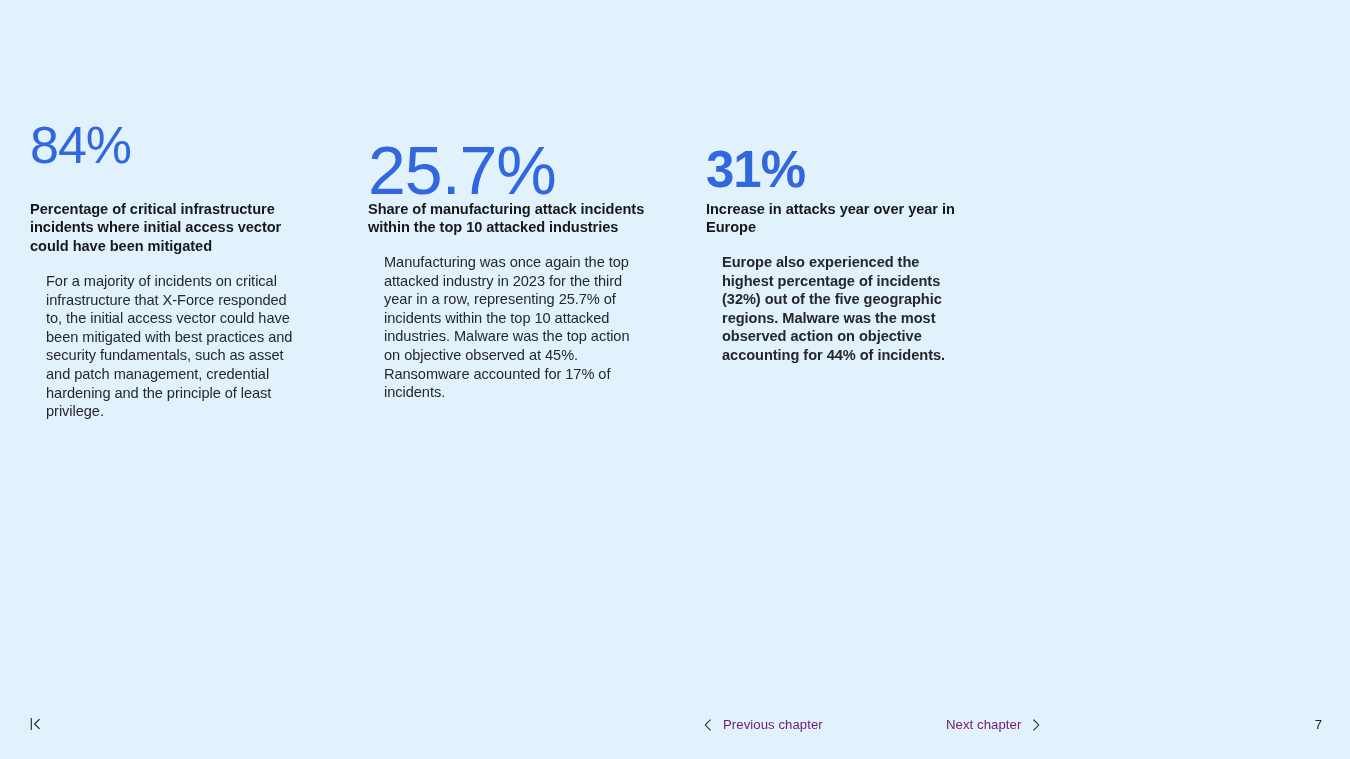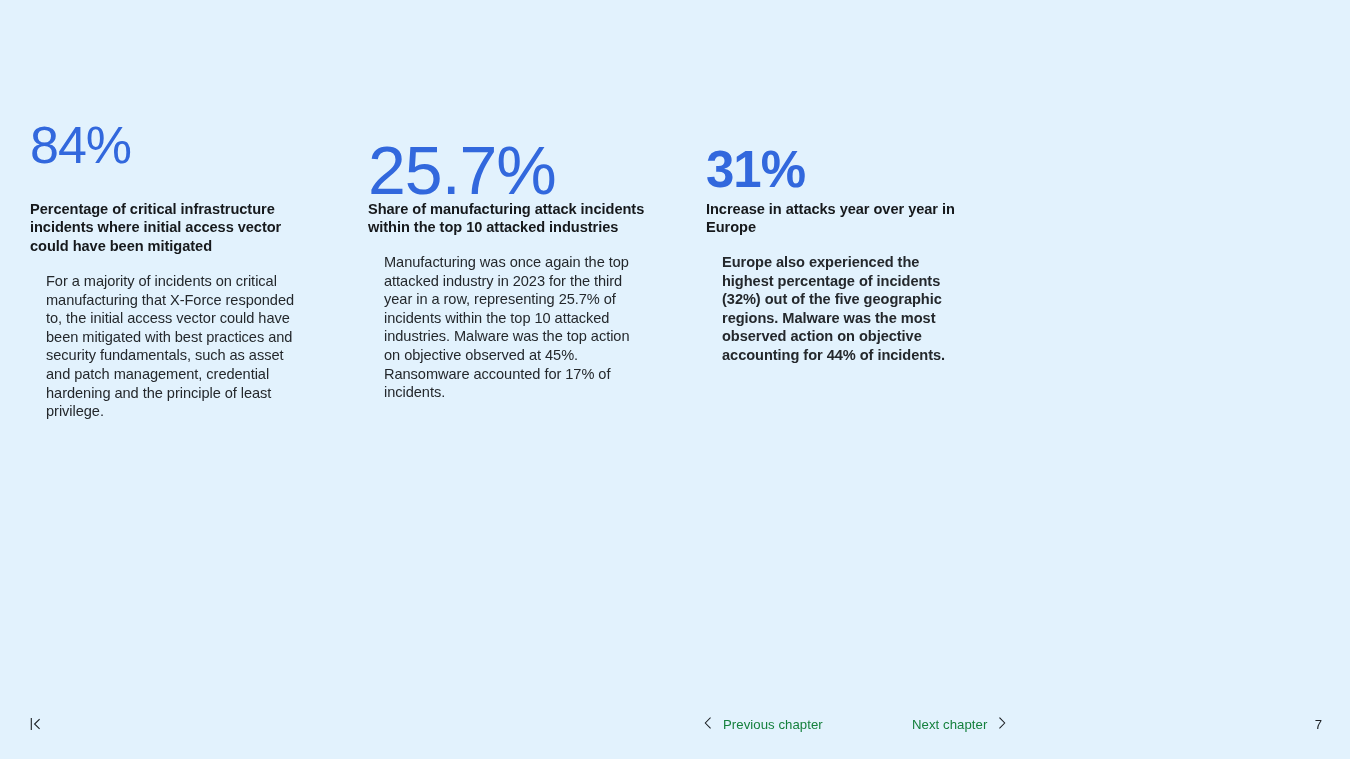--- a/index.html
+++ b/index.html
@@ -113,29 +113,29 @@
     left: 27px;
     top: 16px;
     width: 18px;
     height: 18px;
     cursor: pointer;
   }
   .nav-group {
     position: absolute;
     top: 17px;
     display: flex;
-    align-items: flex-start;
+    align-items: center;
     cursor: pointer;
     font-size: 13.2px;
     line-height: 18px;
-    color: #15803d;
+    color: #701a75;
     letter-spacing: .05px;
   }
   .nav-prev { left: 702px; }
-  .nav-next { left: 912px; }
+  .nav-next { left: 946px; }
   .nav-group .chev {
     width: 12px;
     height: 14px;
     display: inline-block;
     flex: none;
   }
   .nav-prev .chev { margin-right: 9px; }
   .nav-next .chev { margin-left: 9px; }
   .page-number {
     position: absolute;
@@ -151,21 +151,21 @@
 <body>
 
 <div class="page">
 
 
   <div class="columns">
 
     <div class="col col-0">
       <div class="stat">84%</div>
       <p class="stat-heading">Percentage of critical infrastructure incidents where initial access vector could have been mitigated</p>
-      <p class="stat-body">For a majority of incidents on critical manufacturing that X-Force responded to, the initial access vector could have been mitigated with best practices and security fundamentals, such as asset and patch management, credential hardening and the principle of least privilege.</p>
+      <p class="stat-body">For a majority of incidents on critical infrastructure that X-Force responded to, the initial access vector could have been mitigated with best practices and security fundamentals, such as asset and patch management, credential hardening and the principle of least privilege.</p>
     </div>
 
     <div class="col col-1">
       <div class="stat">25.7%</div>
       <p class="stat-heading">Share of manufacturing attack incidents within the top 10 attacked industries</p>
       <p class="stat-body">Manufacturing was once again the top attacked industry in 2023 for the third year in a row, representing 25.7% of incidents within the top 10 attacked industries. Malware was the top action on objective observed at 45%. Ransomware accounted for 17% of incidents.</p>
     </div>
 
     <div class="col col-2">
       <div class="stat">31%</div>

